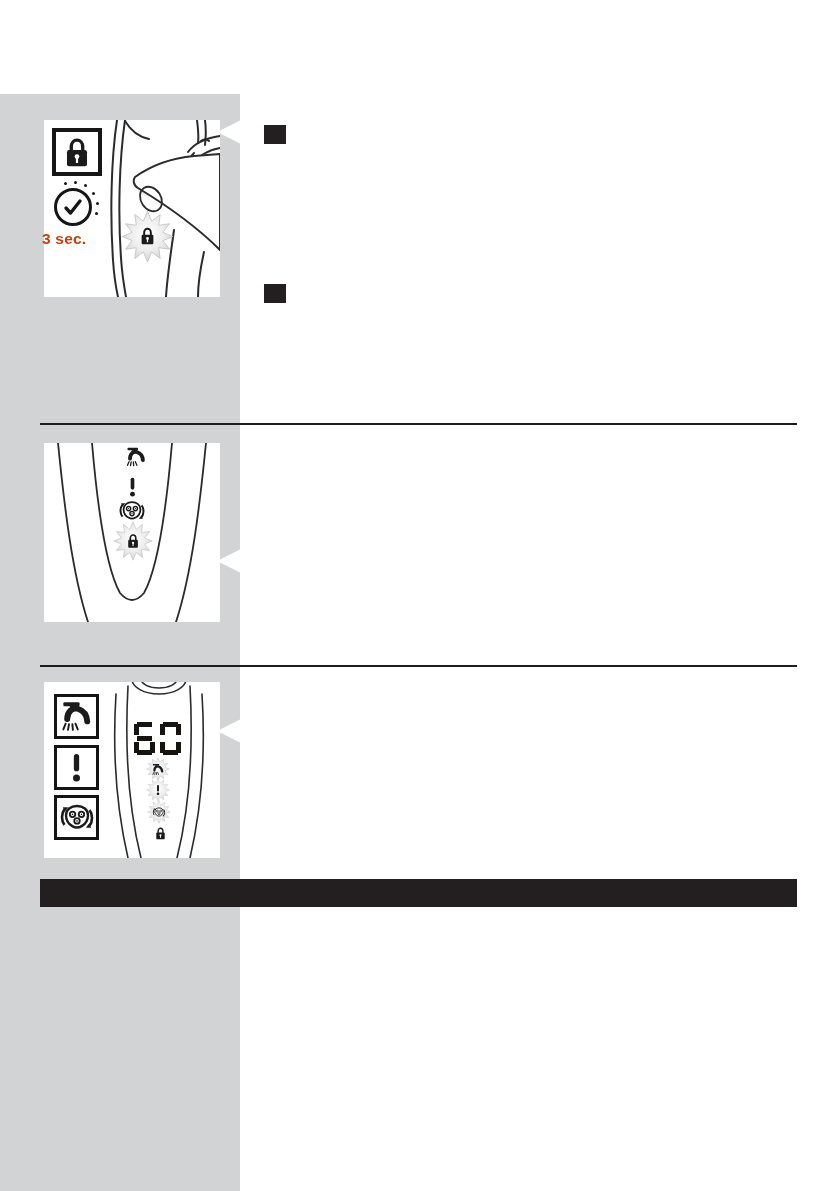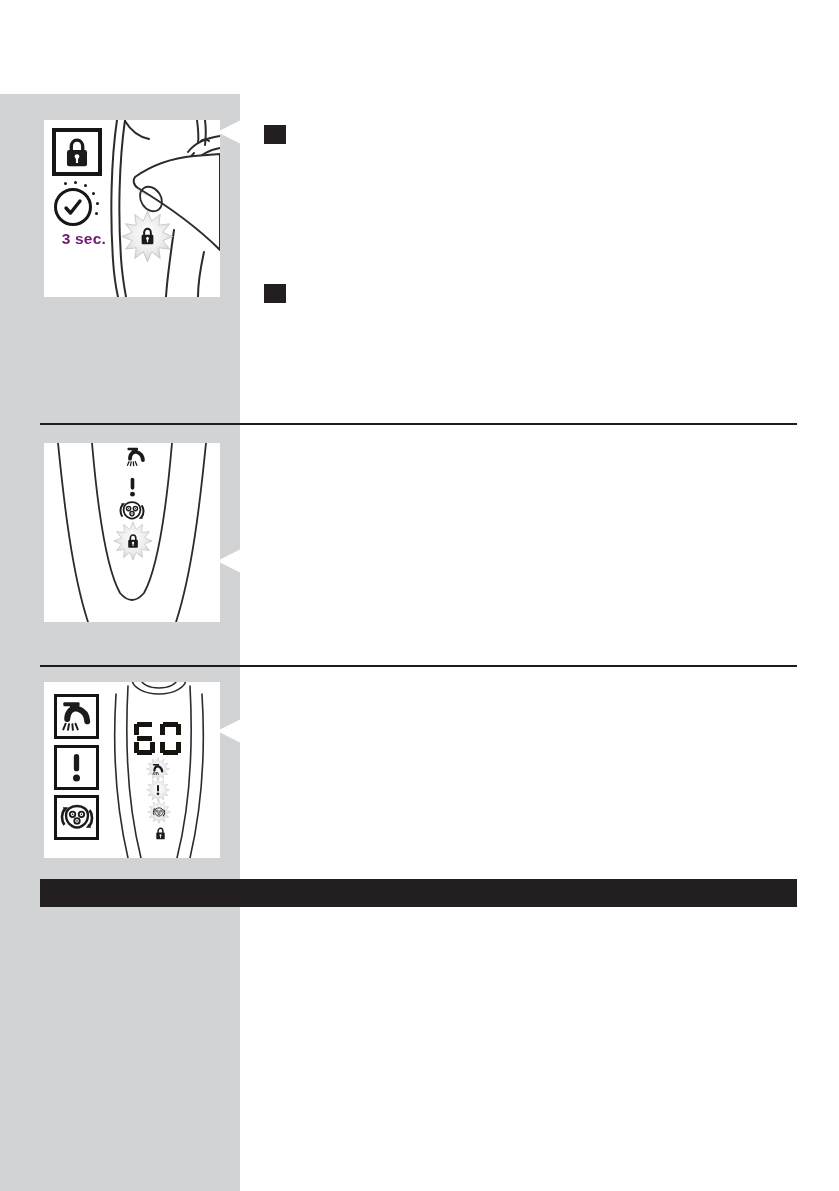--- a/index.html
+++ b/index.html
@@ -14,22 +14,22 @@
   .stepsq{position:absolute;left:264px;width:22px;height:19px;background:#231f20;}
   .rule{position:absolute;left:40px;width:757px;height:2px;background:#1d1d1b;}
   .hbar{position:absolute;left:40px;top:879px;width:757px;height:28px;background:#231f20;}
 
   
   .lockbox{position:absolute;left:8px;top:8px;width:42px;height:40px;border:4px solid #161616;
            display:flex;align-items:center;justify-content:center;background:#fff;}
   .clock{position:absolute;left:10px;top:68px;width:32px;height:32px;border:3px solid #161616;
          border-radius:50%;background:#fff;}
   .clockdot{position:absolute;width:3px;height:3px;border-radius:50%;background:#161616;}
-  .timerlabel{position:absolute;left:-2px;top:110px;width:64px;text-align:right;
-              font-size:15.5px;font-weight:600;color:#701a75;letter-spacing:.2px;}
+  .timerlabel{position:absolute;left:-2px;top:110px;width:64px;text-align:left;
+              font-size:15.5px;font-weight:600;color:#c2410c;letter-spacing:.2px;}
 
   
   .legendbox{position:absolute;left:10px;width:39px;height:39px;border:3px solid #141414;
              display:flex;align-items:center;justify-content:center;background:#fff;}
 
   
   .sevenseg{position:absolute;left:90px;top:40px;display:flex;gap:5px;}
   .ss-digit{position:relative;width:21px;height:33px;}
   .sg{position:absolute;background:#17130f;display:block;}
   .sg-a{left:3px;top:0;width:15px;height:5px;}

